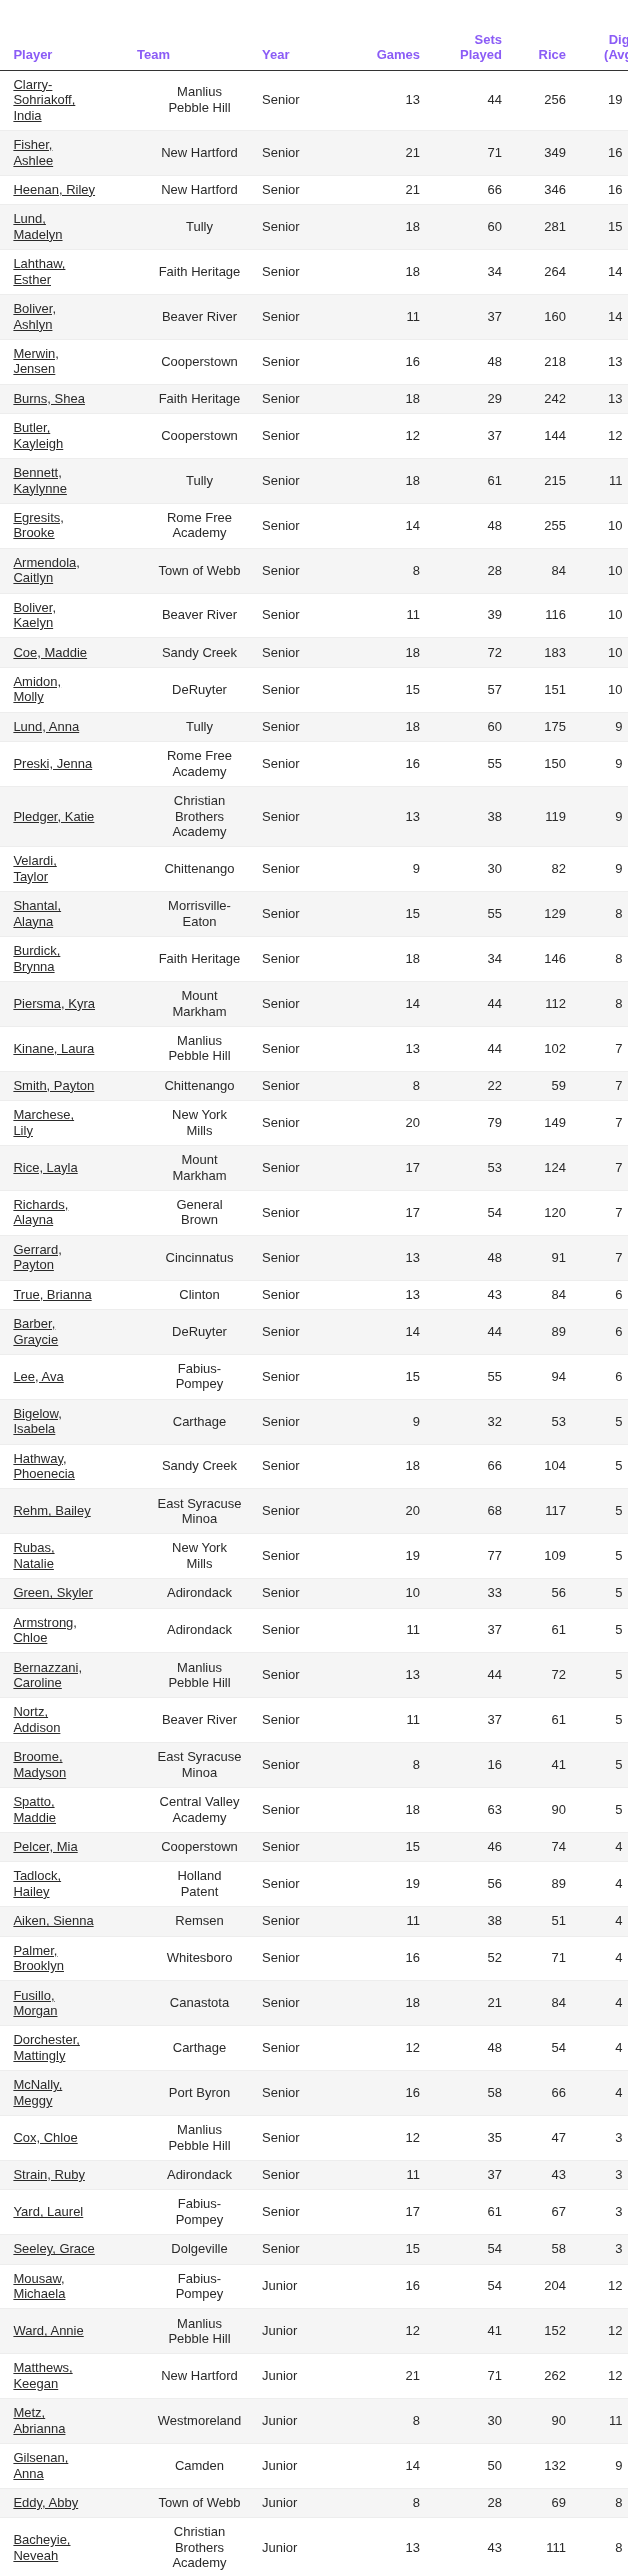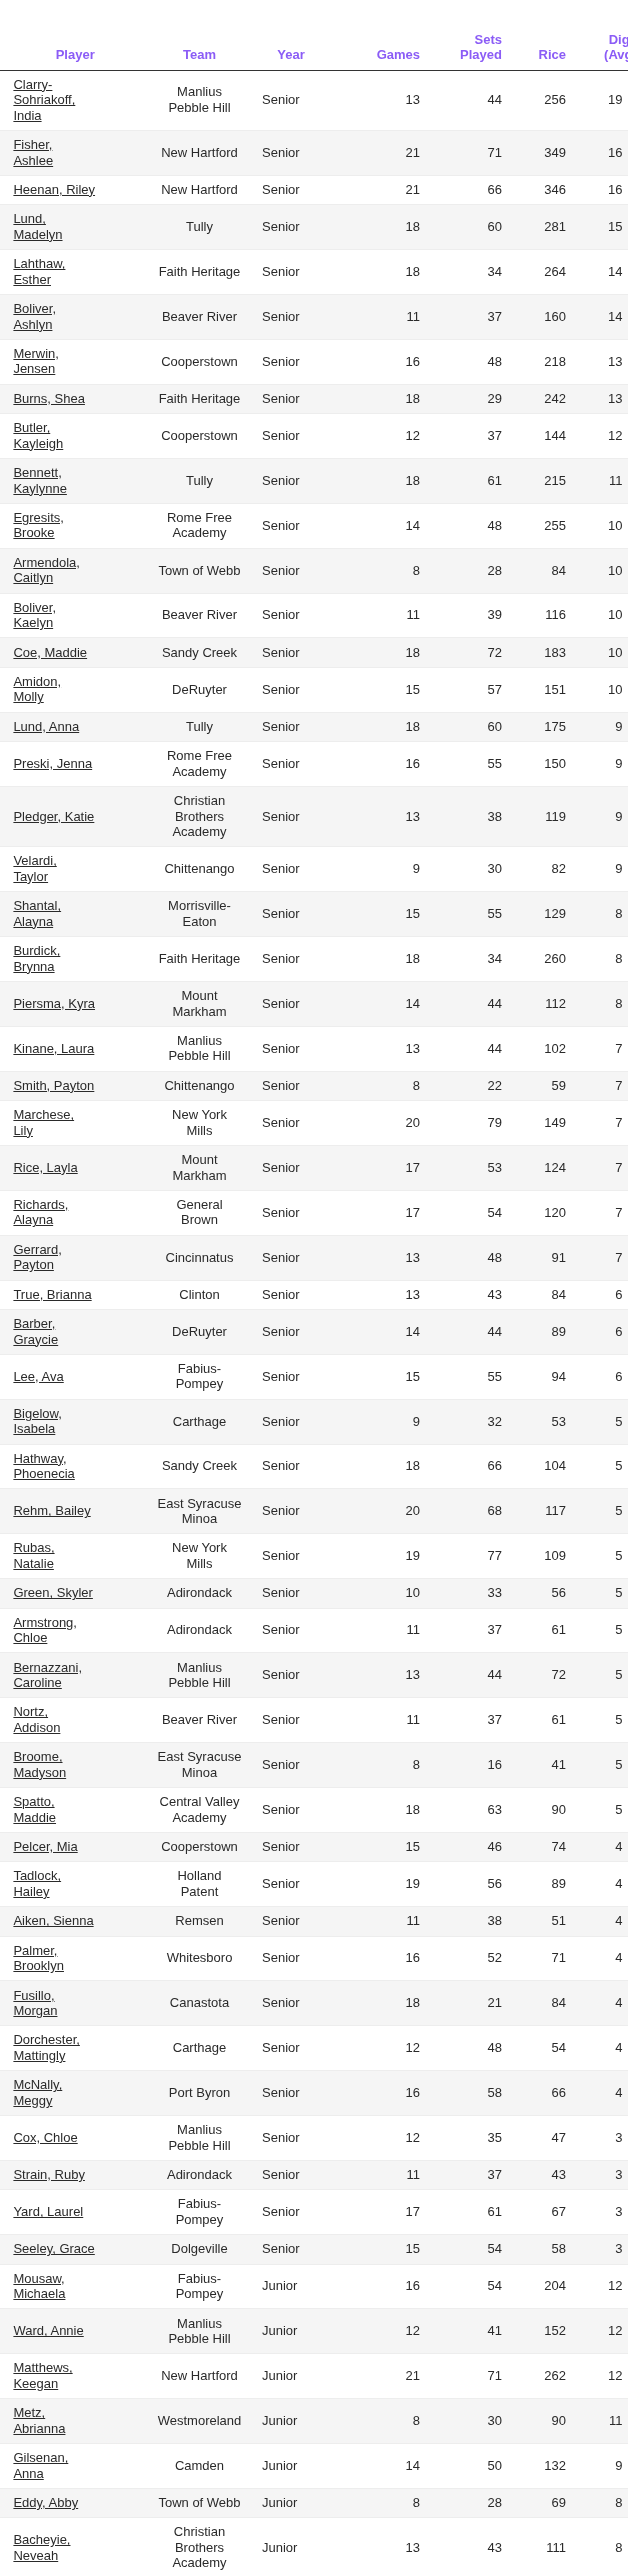--- a/index.html
+++ b/index.html
@@ -28,21 +28,21 @@
     box-sizing: border-box;
     vertical-align: bottom;
     padding: 0 0 7.2px 0;
     border-bottom: 1.5px solid #333333;
     font-weight: bold;
     font-size: 13px;
     line-height: 15px;
     color: #8b5cf6;
     white-space: pre-line;
   }
-  th.left  { text-align: center; }
+  th.left  { text-align: left; }
   th.right { text-align: right; }
   th.c1 { padding-left: 13.4px; }
   th.c7 { padding-right: 5.2px; }
 
   td {
     padding: 6.2px 0 6.7px 0;
     border-top: 0.5px solid #ededed;
     vertical-align: middle;
     font-size: 13px;
     line-height: 15.5px;
@@ -286,21 +286,21 @@
           <td class="num">129</td>
           <td class="num c7">8</td>
         </tr>
         <tr>
           <td class="c1">Burdick,
 Brynna</td>
           <td class="c2">Faith Heritage</td>
           <td class="c3">Senior</td>
           <td class="num">18</td>
           <td class="num">34</td>
-          <td class="num">260</td>
+          <td class="num">146</td>
           <td class="num c7">8</td>
         </tr>
         <tr>
           <td class="c1">Piersma, Kyra</td>
           <td class="c2">Mount
 Markham</td>
           <td class="c3">Senior</td>
           <td class="num">14</td>
           <td class="num">44</td>
           <td class="num">112</td>

